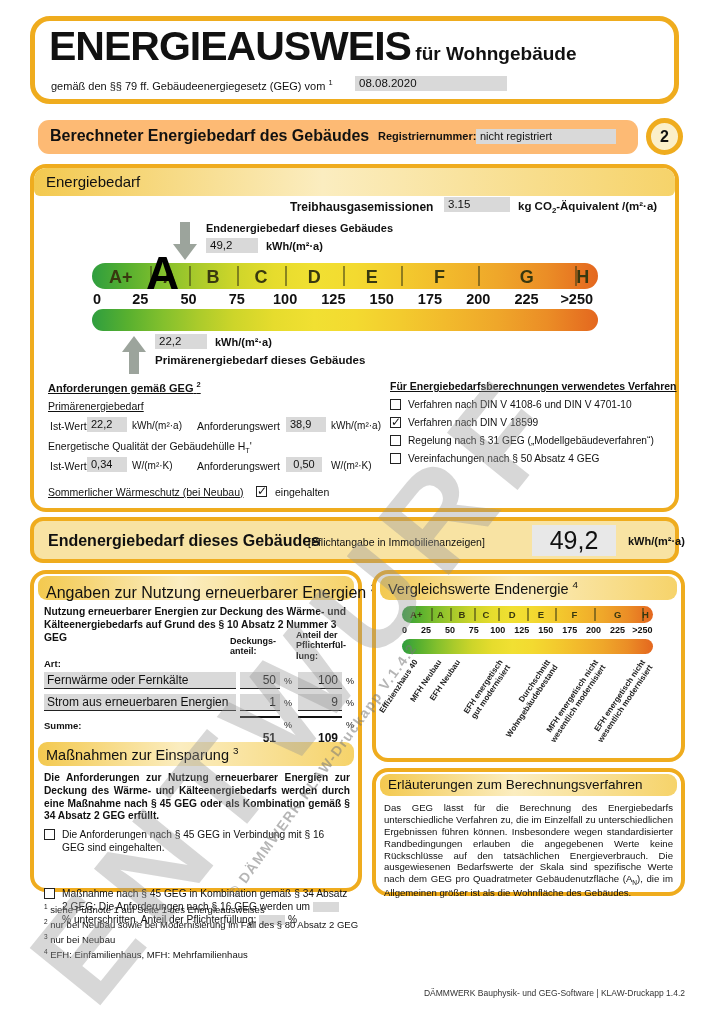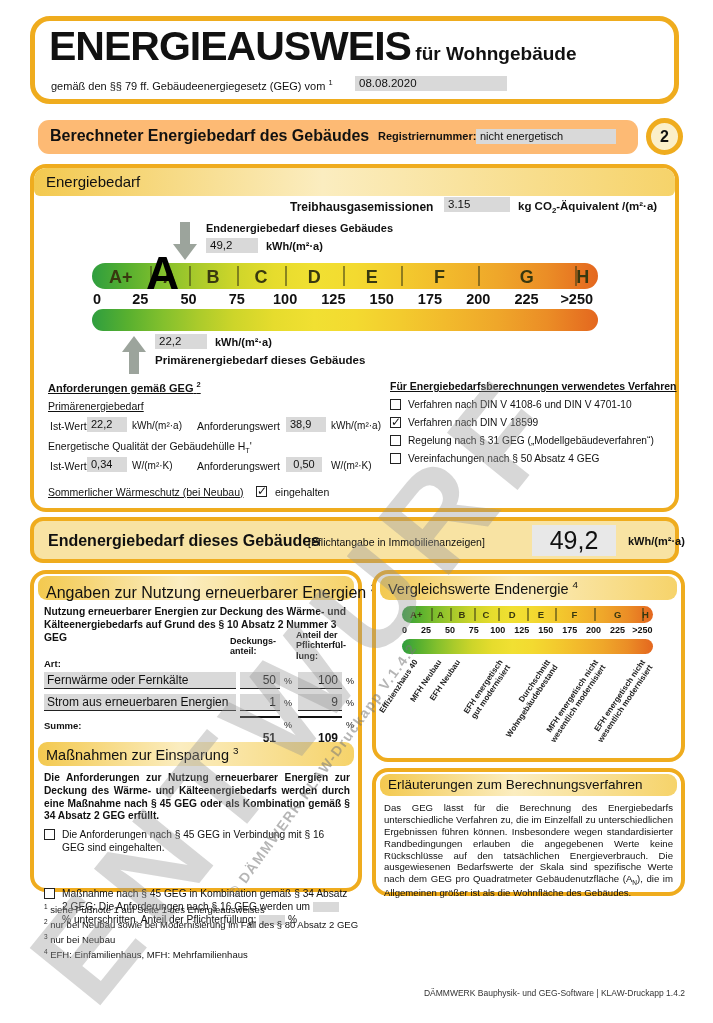--- a/index.html
+++ b/index.html
@@ -82,21 +82,21 @@
     <div class="abs nowrap" style="left:16px;top:57px;font-size:11px;">
       <span>gemäß den §§ 79 ff. Gebäudeenergiegesetz (GEG) vom</span>
       <sup>1</sup>
     </div>
     <div class="f" style="left:320px;top:55px;width:152px;">08.08.2020</div>
   </div>
 
   <div class="abs" style="left:38px;top:120px;width:600px;height:34px;background:#fdba74;border-radius:11px;">
     <span class="abs b nowrap" style="left:12px;top:7px;font-size:16px;">Berechneter Energiebedarf des Gebäudes</span>
     <span class="abs b nowrap" style="left:340px;top:10px;font-size:11px;">Registriernummer:</span>
-    <div class="f" style="left:438px;top:9px;width:140px;font-size:11px;">nicht energetisch</div>
+    <div class="f" style="left:438px;top:9px;width:140px;font-size:11px;">nicht registriert</div>
   </div>
   <div class="abs b" style="left:646px;top:118px;width:37px;height:37px;border:5px solid #EFAC1E;border-radius:50%;background:#FBEFC9;text-align:center;line-height:28px;font-size:16px;">2</div>
 
   <div class="abs gold-border" style="left:30px;top:164px;width:649px;height:348px;">
     <div class="hdrbar" style="left:0;top:0;width:641px;height:28px;border-radius:12px 12px 6px 6px;">
       <span class="abs" style="left:12px;top:5px;font-size:15px;">Energiebedarf</span>
     </div>
 
     <span class="abs b nowrap" style="left:256px;top:32px;font-size:12px;">Treibhausgasemissionen</span>
     <div class="f" style="left:410px;top:29px;width:66px;">3.15</div>

